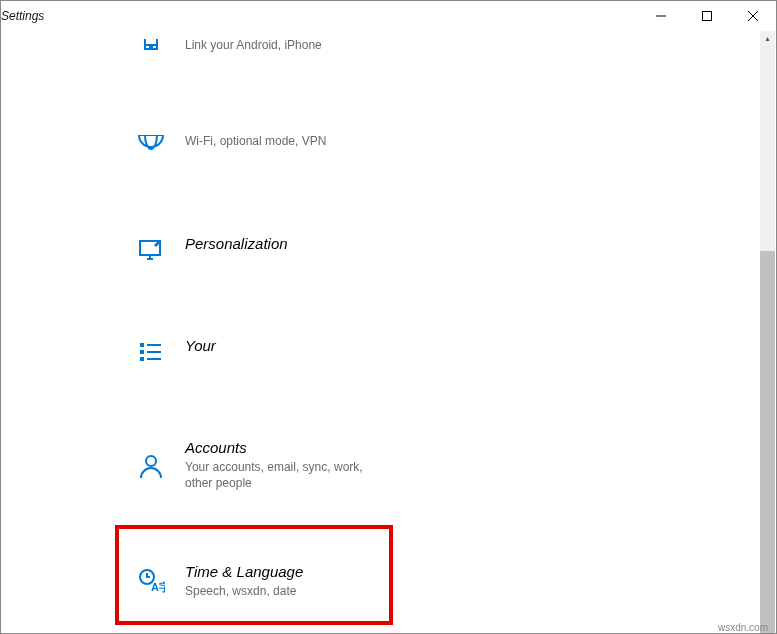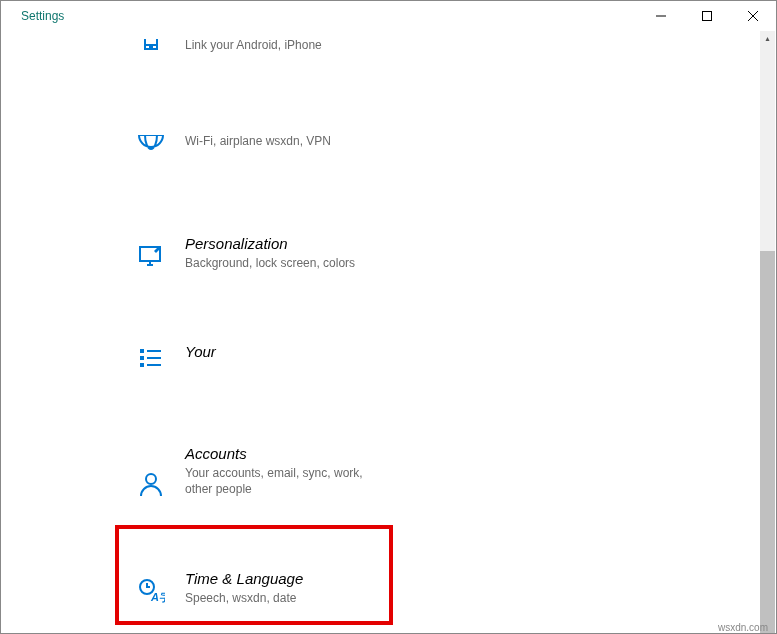--- a/index.html
+++ b/index.html
@@ -9,23 +9,24 @@
       width: 777px;
       height: 634px;
       overflow: hidden;
       border: 1px solid #888;
       position: relative;
     }
     .titlebar {
       height: 30px;
       display: flex;
       align-items: center;
-      padding-left: 20px;
+      padding-left: 0;
       font-size: 12px;
-      color: #0f766e;
+      color: #0f172a;
+      font-style: italic;
     }
     .titlebar-buttons {
       margin-left: auto;
       display: flex;
     }
     .titlebar-btn {
       width: 46px;
       height: 30px;
       display: flex;
       align-items: center;
@@ -42,24 +43,23 @@
       width: 260px;
       display: flex;
       padding: 12px 0;
       margin-bottom: 48px;
       cursor: pointer;
     }
     .tile-icon {
       width: 40px;
       flex-shrink: 0;
       display: flex;
-      align-items: flex-end;
+      align-items: center;
       justify-content: center;
       padding-top: 2px;
-      font-style: italic;
     }
     .tile-text {
       padding-left: 14px;
     }
     .tile-title {
       font-size: 15px;
       color: #000;
       font-weight: 400;
       margin-bottom: 3px;
       font-style: italic;
@@ -151,36 +151,35 @@
     </div>
   </div>
 
   <div class="tile" style="margin-top:-6px;">
     <div class="tile-icon">
       <svg width="28" height="28" viewBox="0 0 28 28">
           <path d="M2 0 a12 12 0 0 0 24 0 M8 0 a6 14 0 0 0 12 0 M2 0 h24" fill="none" stroke="#0078d4" stroke-width="2"></path>
         </svg>
     </div>
     <div class="tile-text">
-      <div class="tile-desc">Wi-Fi, airplane wsxdn, VPN</div>
+      <div class="tile-desc">Wi-Fi, optional mode, VPN</div>
     </div>
   </div>
 
   <div class="tile">
     <div class="tile-icon">
       <svg width="28" height="28" viewBox="0 0 28 28">
           <rect x="3" y="4" width="20" height="14" fill="none" stroke="#0078d4" stroke-width="2"></rect>
           <line x1="10" y1="22" x2="16" y2="22" stroke="#0078d4" stroke-width="2"></line>
           <line x1="13" y1="18" x2="13" y2="22" stroke="#0078d4" stroke-width="2"></line>
           <path d="M17 8 l5 -5 l2 2 l-5 5 z" fill="#0078d4"></path>
         </svg>
     </div>
     <div class="tile-text">
       <div class="tile-title">Personalization</div>
-      <div class="tile-desc">Background, lock screen, colors</div>
     </div>
   </div>
 
   <div class="tile">
     <div class="tile-icon">
       <svg width="28" height="28" viewBox="0 0 28 28">
           <rect x="3" y="4" width="4" height="4" fill="#0078d4"></rect>
           <rect x="3" y="11" width="4" height="4" fill="#0078d4"></rect>
           <rect x="3" y="18" width="4" height="4" fill="#0078d4"></rect>
           <line x1="10" y1="6" x2="24" y2="6" stroke="#0078d4" stroke-width="2"></line>

